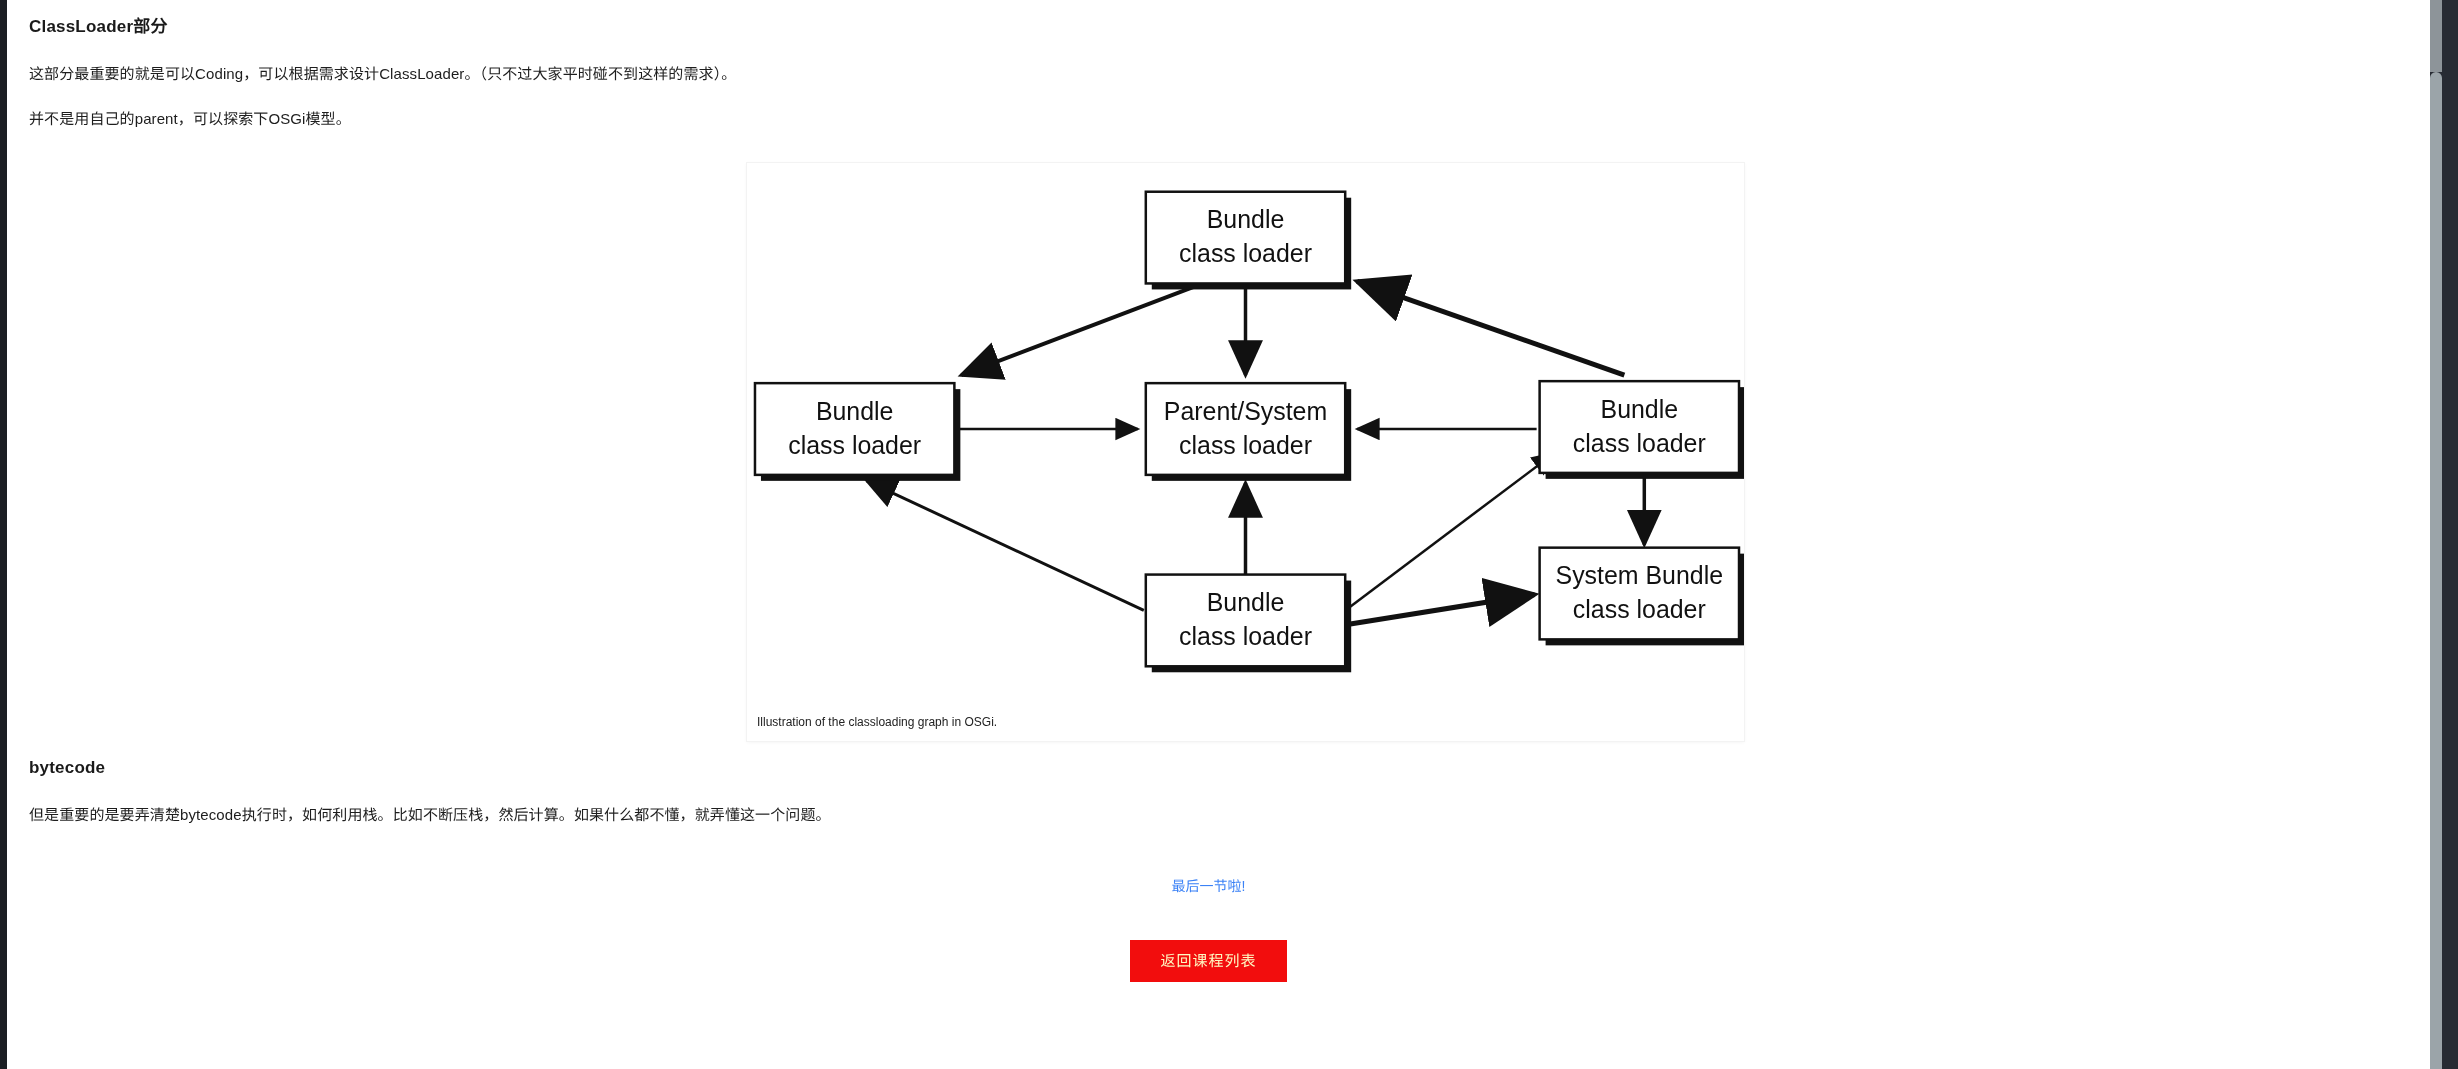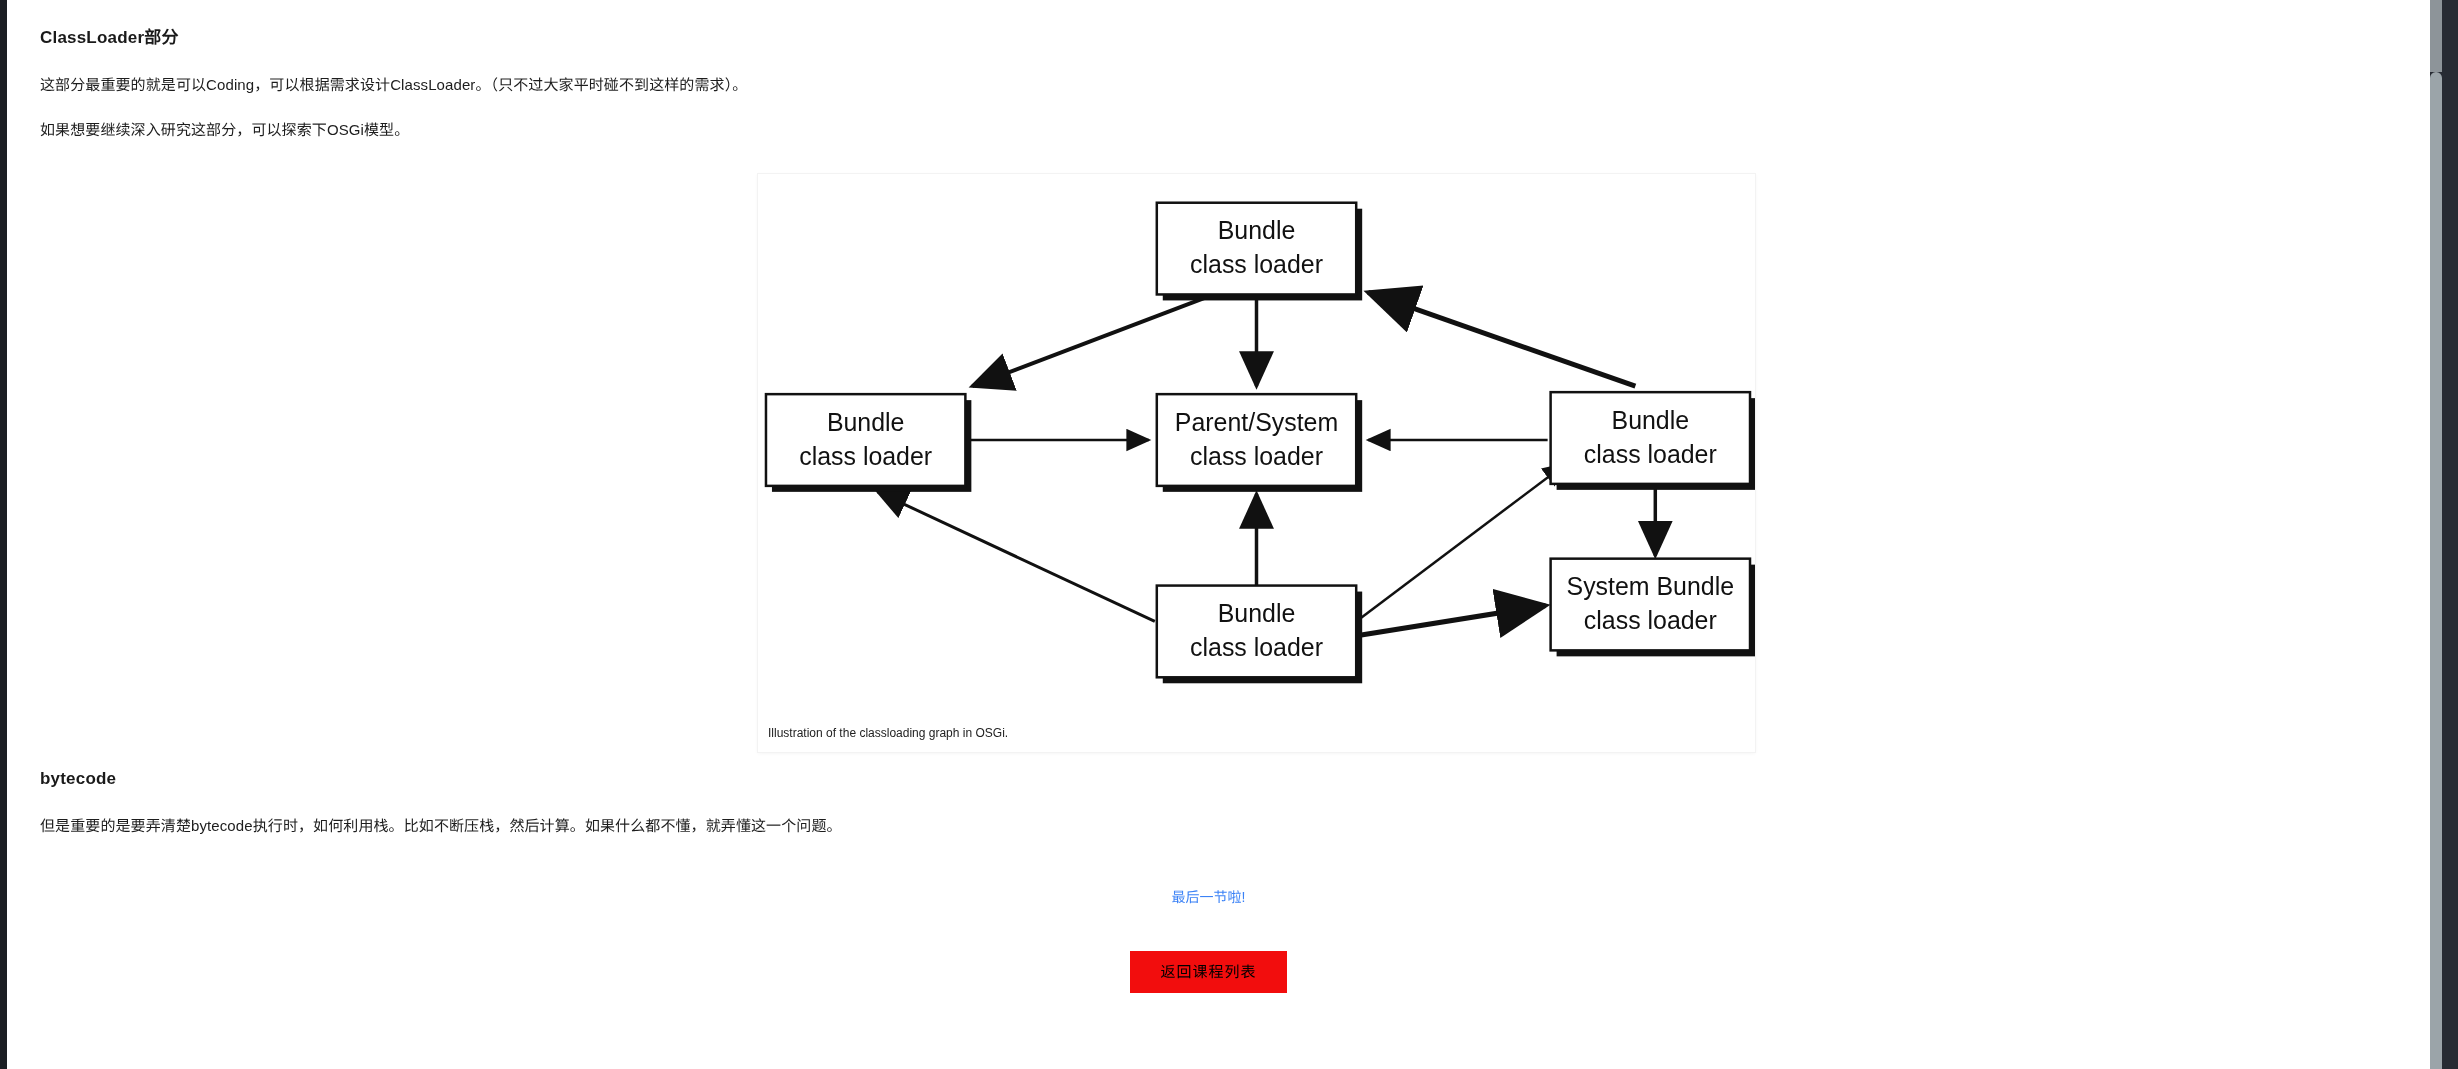--- a/index.html
+++ b/index.html
@@ -41,21 +41,21 @@
     background: #8d9499;
     z-index: 21;
   }
 
   
   .content {
     position: absolute;
     left: 7px; top: 0;
     width: 2403px; height: 1069px;
     background: #ffffff;
-    padding: 11px;
+    padding: 0;
   }
 
   .inner { padding: 0 22px; }
 
   h2.section-title {
     font-size: 17px;
     font-weight: bold;
     color: #1a1a1a;
     margin: 0;
     padding: 14px 0 0 0;
@@ -113,21 +113,21 @@
   .footer-note {
     font-size: 14px;
     color: #3b82f6;
     margin: 16px;
     line-height: 1.5;
   }
   .back-btn {
     display: inline-block;
     margin-top: 27px;
     background: #f20d0d;
-    color: #000000;
+    color: #fef9c3;
     font-size: 15px;
     font-family: "Liberation Sans", sans-serif;
     border: none;
     padding: 12px 30px;
     cursor: pointer;
     line-height: 1.2;
     letter-spacing: 1px;
   }
 </style>
 </head>
@@ -135,21 +135,21 @@
 
 <div class="left-rail"></div>
 
 <div class="content">
   <div class="inner">
 
     <h2 class="section-title">ClassLoader部分</h2>
 
     <p class="para">这部分最重要的就是可以Coding，可以根据需求设计ClassLoader。（只不过大家平时碰不到这样的需求）。</p>
 
-    <p class="para">如果想要继续深入研究这部分，可以探索下OSGi模型。</p>
+    <p class="para">并不是用自己的parent，可以探索下OSGi模型。</p>
 
     <div class="figure-wrap">
       <div class="figure">
 
         <svg class="diagram-svg" viewBox="0 0 1000 540">
           <defs>
             <marker id="ah" markerWidth="12" markerHeight="12" refX="10" refY="5" orient="auto" markerUnits="strokeWidth">
               <path d="M0,0 L11,5 L0,10 z" fill="#111111"></path>
             </marker>
             <marker id="ahb" markerWidth="11" markerHeight="11" refX="9" refY="4.5" orient="auto" markerUnits="strokeWidth">

